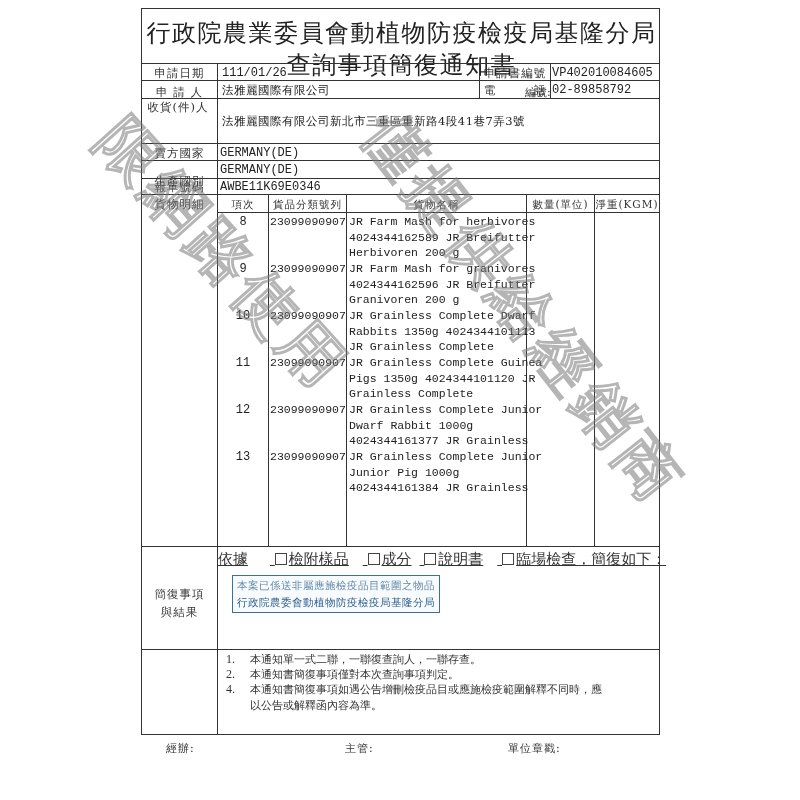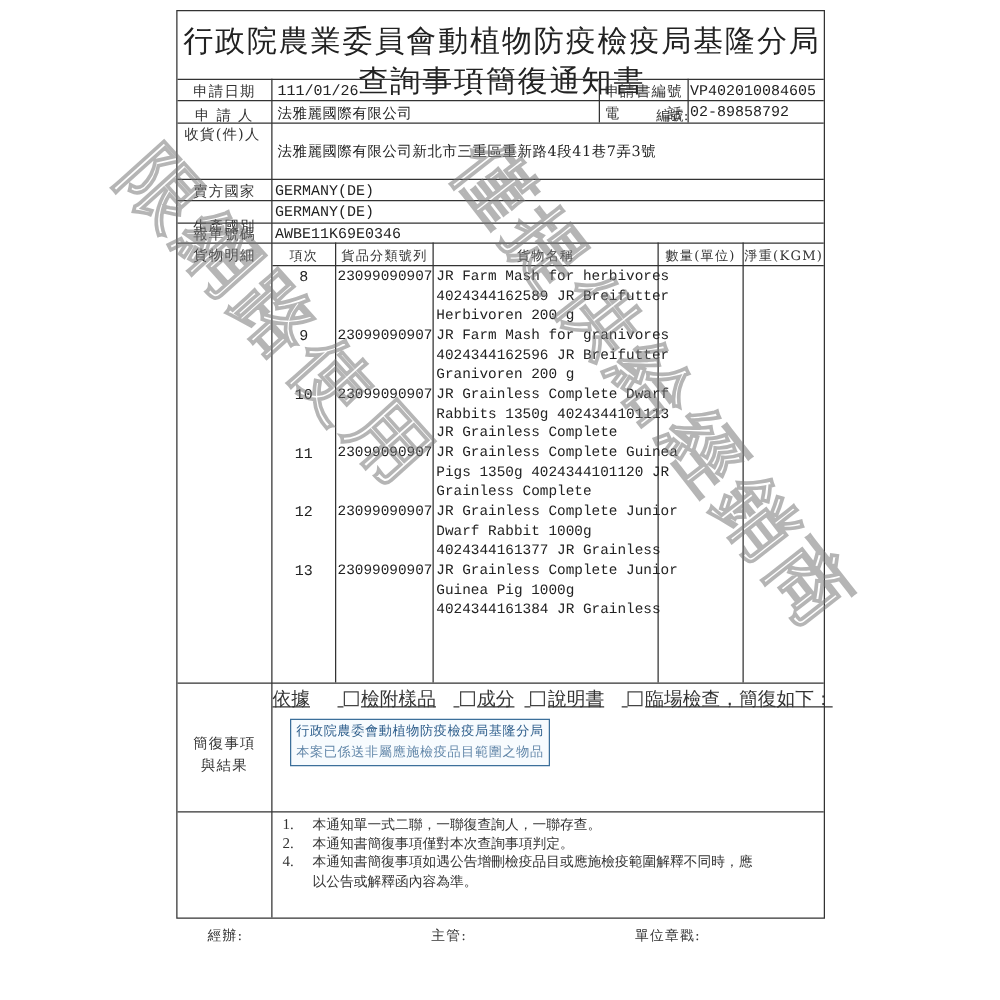--- a/index.html
+++ b/index.html
@@ -142,39 +142,39 @@
       <div class="goods-line">JR Grainless Complete Junior</div>
       <div class="goods-line">Dwarf Rabbit 1000g</div>
       <div class="goods-line">4024344161377 JR Grainless</div>
     </div>
   </div>
   <div>
     <div class="item-no" style="left:76px;top:441px;">13</div>
     <div class="item-code" style="left:128px;top:441px;">23099090907</div>
     <div class="abs" style="left:207px;top:440px;">
       <div class="goods-line">JR Grainless Complete Junior</div>
-      <div class="goods-line">Guinea Pig 1000g</div>
+      <div class="goods-line">Junior Pig 1000g</div>
       <div class="goods-line">4024344161384 JR Grainless</div>
     </div>
   </div>
 
   <div class="lbl" style="left:0;top:576px;width:75px;line-height:18px;">
     <div>簡復事項</div>
     <div>與結果</div>
   </div>
   <div class="basis-row">
     <span class="item" style="margin-right:22px;">依據</span>
     <span class="item"><span class="cb"></span><span>檢附樣品</span></span>
     <span class="item" style="margin-right:8px;"><span class="cb"></span><span>成分</span></span>
     <span class="item"><span class="cb"></span><span>說明書</span></span>
     <span class="item"><span class="cb"></span><span>臨場檢查，簡復如下：</span></span>
   </div>
   <div class="stamp" style="top:566px;">
+    <div style="opacity:0.75;">本案已係送非屬應施檢疫品目範圍之物品</div>
     <div>行政院農委會動植物防疫檢疫局基隆分局</div>
-    <div style="opacity:0.75;">本案已係送非屬應施檢疫品目範圍之物品</div>
   </div>
 
   <div class="notes" style="top:643px;">
     <div><span class="n">1.</span><span>本通知單一式二聯，一聯復查詢人，一聯存查。</span></div>
     <div><span class="n">2.</span><span>本通知書簡復事項僅對本次查詢事項判定。</span></div>
     <div><span class="n">4.</span><span>本通知書簡復事項如遇公告增刪檢疫品目或應施檢疫範圍解釋不同時，應</span></div>
     <div class="cont">以公告或解釋函內容為準。</div>
   </div>
 </div>
 

